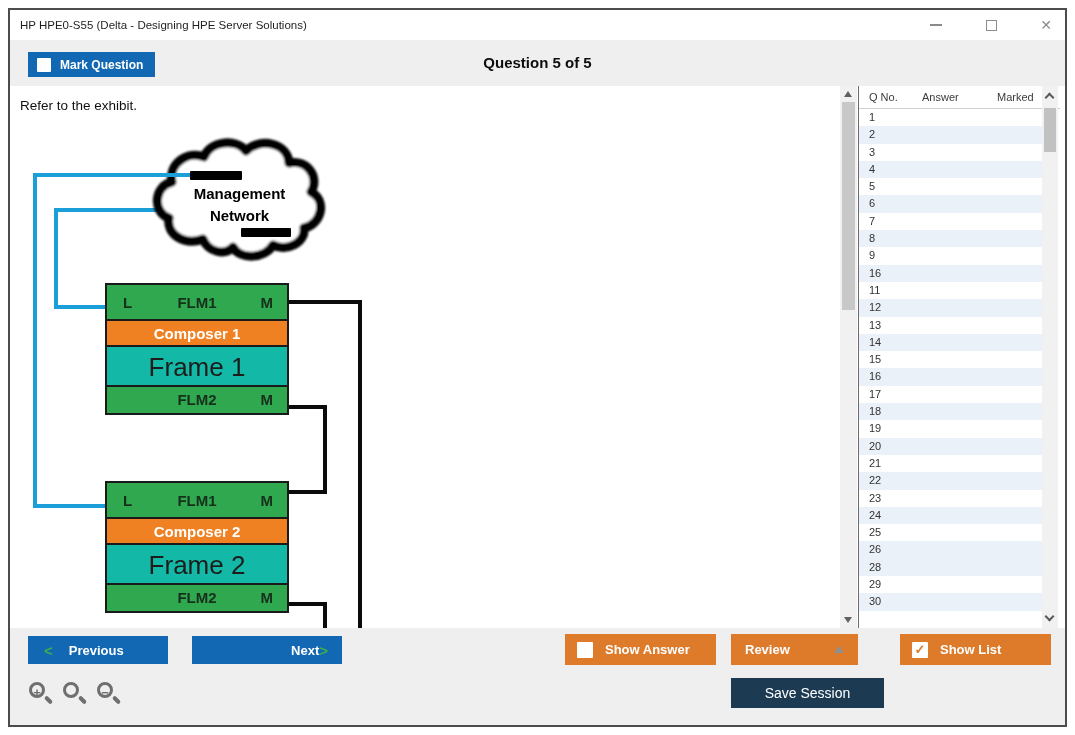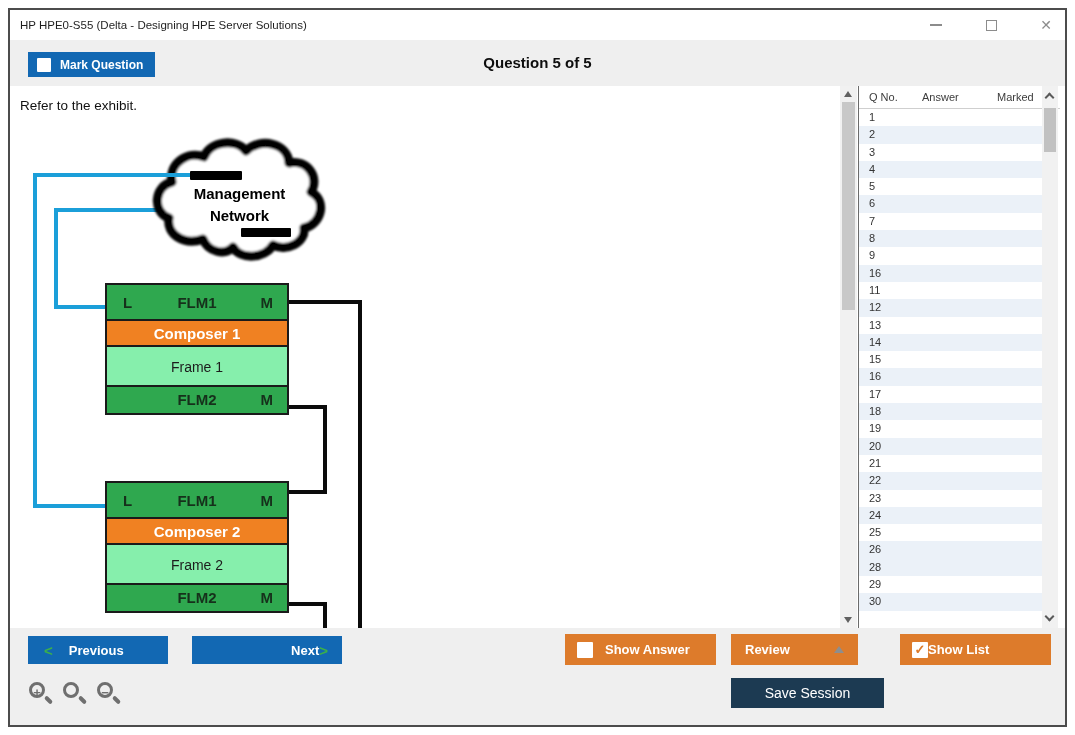--- a/index.html
+++ b/index.html
@@ -53,21 +53,21 @@
                font-size:15px; line-height:22px; font-weight:600; color:#000000; }
 
   
   .frame { position:absolute; left:95px; width:184px; border:2px solid #1a1a1a; z-index:5; background:#fff; }
   .frame.f1 { top:197px; }
   .frame.f2 { top:395px; }
   .frow { position:relative; text-align:center; font-weight:bold; }
   .frow.flm  { height:36px; line-height:36px; background:var(--mgreen,#2FA84F); color:#16301b; font-size:15px; border-bottom:2px solid #1a1a1a; }
   .frow.flm2 { height:26px; line-height:26px; border-bottom:none; }
   .frow.comp { height:26px; line-height:26px; background:var(--morange,#F08122); color:#fff; font-size:15px; border-bottom:2px solid #1a1a1a; }
-  .frow.fname{ height:40px; line-height:40px; background:#86efac; color:#1c1c1c; font-size:14px; font-weight:normal; border-bottom:2px solid #1a1a1a; }
+  .frow.fname{ height:40px; line-height:40px; background:#14b8a6; color:#1c1c1c; font-size:26px; font-weight:normal; border-bottom:2px solid #1a1a1a; }
   .pl { position:absolute; left:16px; }
   .pm { position:absolute; right:14px; }
 
   
   .vscroll { position:absolute; background:#f1f1f1; }
   .contentbar { left:830px; top:0; width:17px; height:542px; }
   .thumb { position:absolute; left:2px; top:16px; width:13px; height:208px; background:#c8c8c8; }
   .tri { position:absolute; left:4px; width:0; height:0; border-left:4.5px solid transparent; border-right:4.5px solid transparent; }
   .tri.up   { top:5px;    border-bottom:6px solid #616161; }
   .tri.down { bottom:5px; border-top:6px solid #616161; }
@@ -97,21 +97,21 @@
   .gchev { color:var(--green,#3CB04A); font-weight:900; font-size:15px; line-height:1; }
 
   .zoomtools { position:absolute; left:18px; top:52px; display:flex; gap:7px; }
   .mag { position:relative; width:27px; height:27px; display:inline-block; cursor:pointer; }
   .lens { position:absolute; left:1px; top:2px; width:16px; height:16px; border:3px solid #6f6f6f; border-radius:50%;
           text-align:center; line-height:15px; font-size:13px; font-weight:bold; color:#6f6f6f; }
   .handle { position:absolute; left:16px; top:17.5px; width:9px; height:4px; background:#6f6f6f; transform:rotate(45deg); border-radius:2px; }
 
   .showanswer { left:555px; top:6px;  width:151px; height:31px; padding-left:12px; gap:12px; }
   .review     { left:721px; top:6px;  width:127px; height:31px; justify-content:space-between; padding:0 14px; }
-  .showlist   { left:890px; top:6px;  width:151px; height:31px; padding-left:12px; }
+  .showlist   { left:890px; top:6px;  width:151px; height:31px; padding-left:12px; gap:12px; }
   .tri-up-gray { width:0; height:0; border-left:5.5px solid transparent; border-right:5.5px solid transparent; border-bottom:7px solid #8e8e8e; }
   .save { left:721px; top:50px; width:153px; height:30px; }
   .end  { left:890px; top:50px; width:151px; height:30px; }
 </style>
 </head>
 <body>
 
 <div class="window">
 
   <div class="titlebar">

